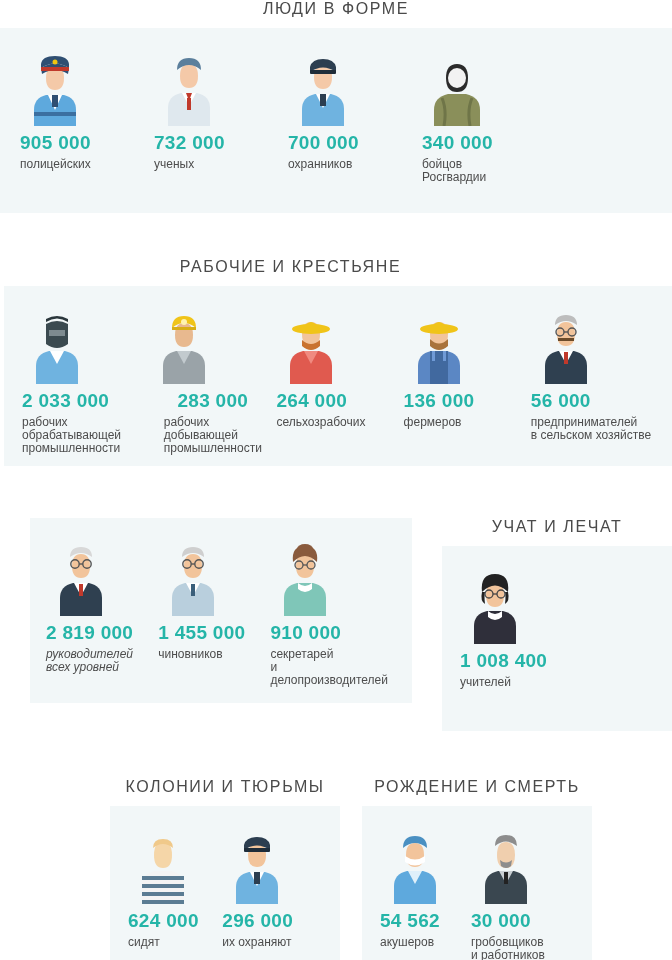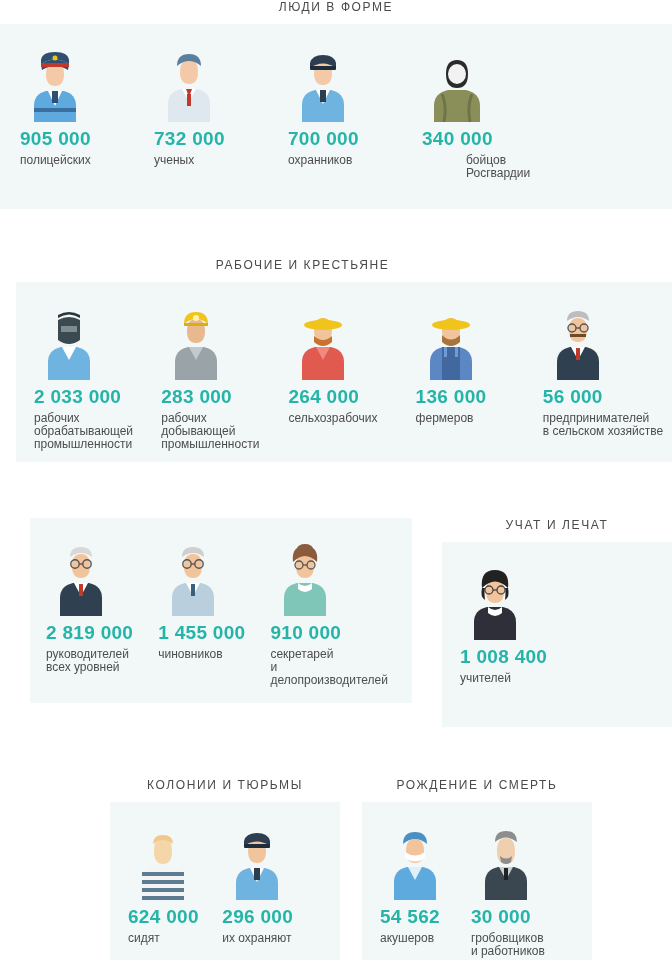--- a/index.html
+++ b/index.html
@@ -7,21 +7,21 @@
     width:672px;height:960px;
     background:#ffffff;
     font-family:"Liberation Sans", sans-serif;
     color:#3c3c3c;
     overflow:hidden;
     position:relative;
   }
   .section{ position:absolute; }
   .sec-title{
     text-align:center;
-    font-size:12px;
+    font-size:16px;
     letter-spacing:1.6px;
     color:#4a4a4a;
     text-transform:uppercase;
     margin-bottom:10px;
     font-weight:normal;
   }
   .panel{
     background:#f2f7f8;
     box-sizing:border-box;
     padding:20px 18px 18px 18px;
@@ -118,48 +118,48 @@
       <div class="fig">
         <svg class="person" width="70" height="78" viewBox="0 0 70 78">
           <path d="M12 78 L12 62 Q12 49 26 46 L44 46 Q58 49 58 62 L58 78 Z" fill="#8a8f5a"></path>
           <path d="M20 50 q5 12 2 28" stroke="#6f7548" stroke-width="3" fill="none"></path>
           <path d="M50 50 q-5 12 -2 28" stroke="#6f7548" stroke-width="3" fill="none"></path>
           <path d="M24 30 q0-14 11-14 t11 14 q0 14-11 14 t-11-14" fill="#2b2b2b"></path>
           <ellipse cx="35" cy="30" rx="9" ry="10" fill="#f2f2f2"></ellipse>
         </svg>
       </div>
       <div class="value">340 000</div>
-      <div class="label" style="white-space:pre-line;margin-left:44px;">бойцов
+      <div class="label" style="white-space:pre-line;">бойцов
 Росгвардии</div>
     </div>
 
   </div>
 </div>
 
-<div class="section" id="sec-workers" style="left:16px;top:258px;width:573px;">
+<div class="section" id="sec-workers" style="left:4px;top:258px;width:573px;">
   <div class="sec-title">РАБОЧИЕ И КРЕСТЬЯНЕ</div>
   <div class="panel" style="width:672px;height:180px;">
 
     <div class="item" style="width:134px;">
       <div class="fig">
         <svg class="person" width="70" height="78" viewBox="0 0 70 78">
           <path d="M14 78 L14 60 Q14 48 27 45 L43 45 Q56 48 56 60 L56 78 Z" fill="#6fb3e0"></path>
           <path d="M28 45 L35 58 L42 45 Z" fill="#ffffff"></path>
           <path d="M24 18 q11-6 22 0 l0 20 q-11 8-22 0 z" fill="#3b4a50"></path>
           <rect x="27" y="24" width="16" height="6" fill="#7e8b90"></rect>
           <path d="M24 16 q11-7 22 0 l0-3 q-11-6-22 0 z" fill="#2b373c"></path>
         </svg>
       </div>
       <div class="value">2 033 000</div>
       <div class="label" style="white-space:pre-line;">рабочих
 обрабатывающей
 промышленности</div>
     </div>
 
-    <div class="item" style="width:134px;">
+    <div class="item" style="width:134px;align-items:center;">
       <div class="fig">
         <svg class="person" width="70" height="78" viewBox="0 0 70 78">
           <path d="M14 78 L14 60 Q14 48 27 45 L43 45 Q56 48 56 60 L56 78 Z" fill="#9aa3a8"></path>
           <path d="M28 45 L35 58 L42 45 Z" fill="#c2cace"></path>
           <path d="M26 29 q0-12 9-12 t9 12 q0 12-9 12 t-9-12" fill="#e8b98f"></path>
           <path d="M23 22 q12-10 24 0 q0-12-12-12 t-12 12" fill="#f0c419"></path>
           <circle cx="35" cy="16" r="3" fill="#fff3b0"></circle>
           <rect x="23" y="21" width="24" height="3" fill="#d9ae16"></rect>
         </svg>
       </div>
@@ -233,21 +233,21 @@
           <path d="M28 45 L35 58 L42 45 Z" fill="#ffffff"></path>
           <rect x="33" y="46" width="4" height="12" fill="#c0392b"></rect>
           <path d="M26 28 q0-12 9-12 t9 12 q0 12-9 12 t-9-12" fill="#f2c49b"></path>
           <path d="M24 19 q11-8 22 0 q0-10-11-10 t-11 10" fill="#d8d8d8"></path>
           <circle cx="29" cy="26" r="4.2" fill="none" stroke="#555" stroke-width="1.4"></circle>
           <circle cx="41" cy="26" r="4.2" fill="none" stroke="#555" stroke-width="1.4"></circle>
           <line x1="33.2" y1="26" x2="36.8" y2="26" stroke="#555" stroke-width="1.4"></line>
         </svg>
       </div>
       <div class="value">2 819 000</div>
-      <div class="label" style="white-space:pre-line;">руководителей
+      <div class="label" style="white-space:pre-line;font-style:italic;">руководителей
 всех уровней</div>
     </div>
 
     <div class="item" style="width:118px;justify-content:flex-end;">
       <div class="fig">
         <svg class="person" width="70" height="78" viewBox="0 0 70 78">
           <path d="M14 78 L14 60 Q14 48 27 45 L43 45 Q56 48 56 60 L56 78 Z" fill="#b9cfdd"></path>
           <path d="M28 45 L35 58 L42 45 Z" fill="#ffffff"></path>
           <rect x="33" y="46" width="4" height="12" fill="#3b5f7a"></rect>
           <path d="M26 28 q0-12 9-12 t9 12 q0 12-9 12 t-9-12" fill="#f2c49b"></path>

